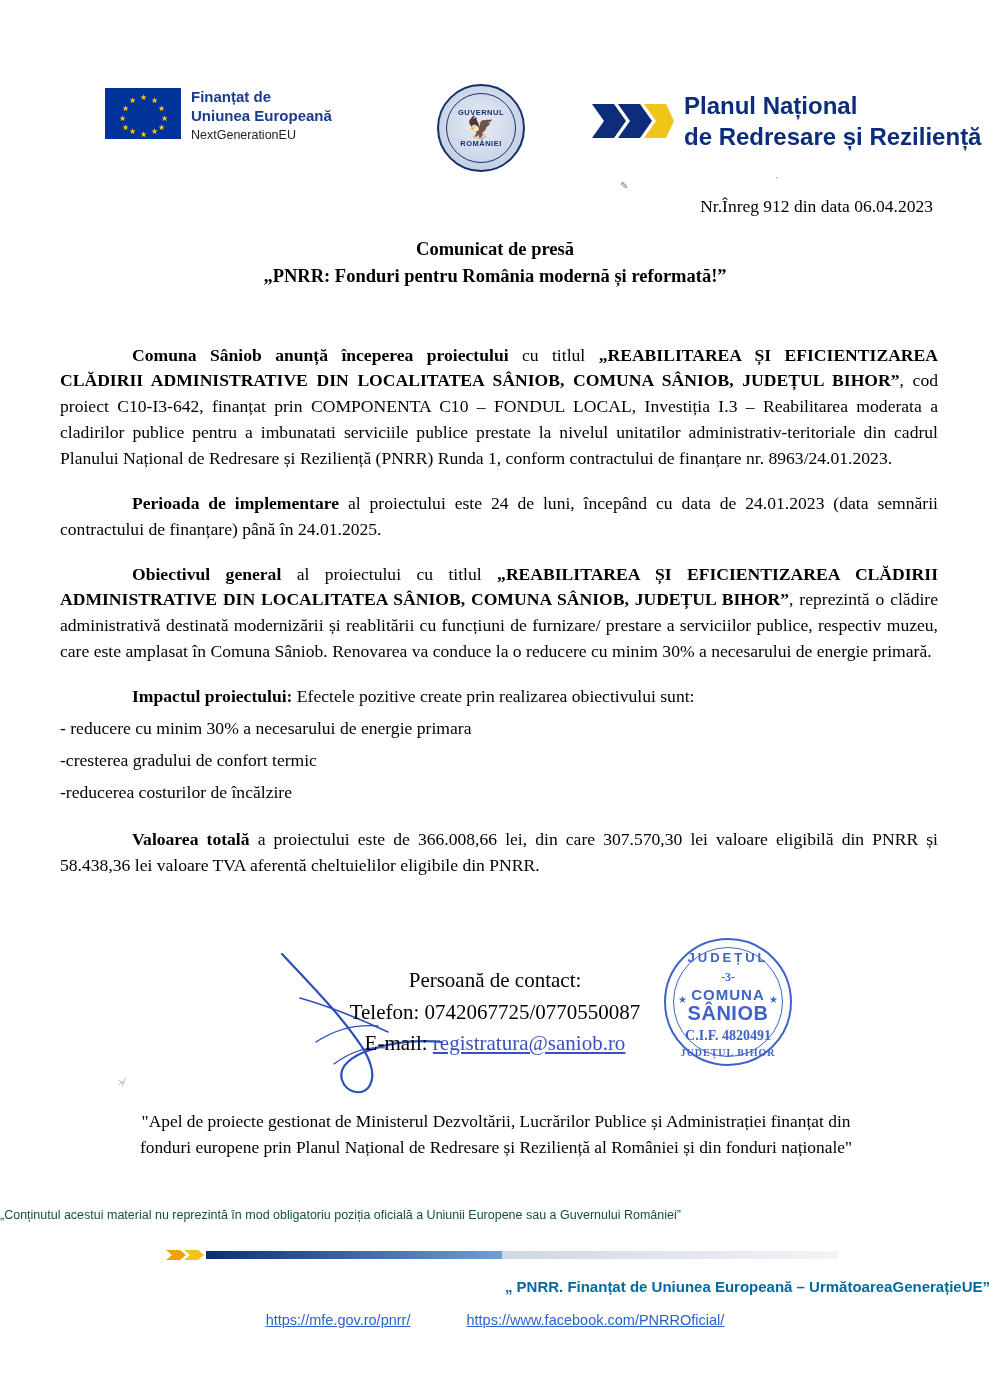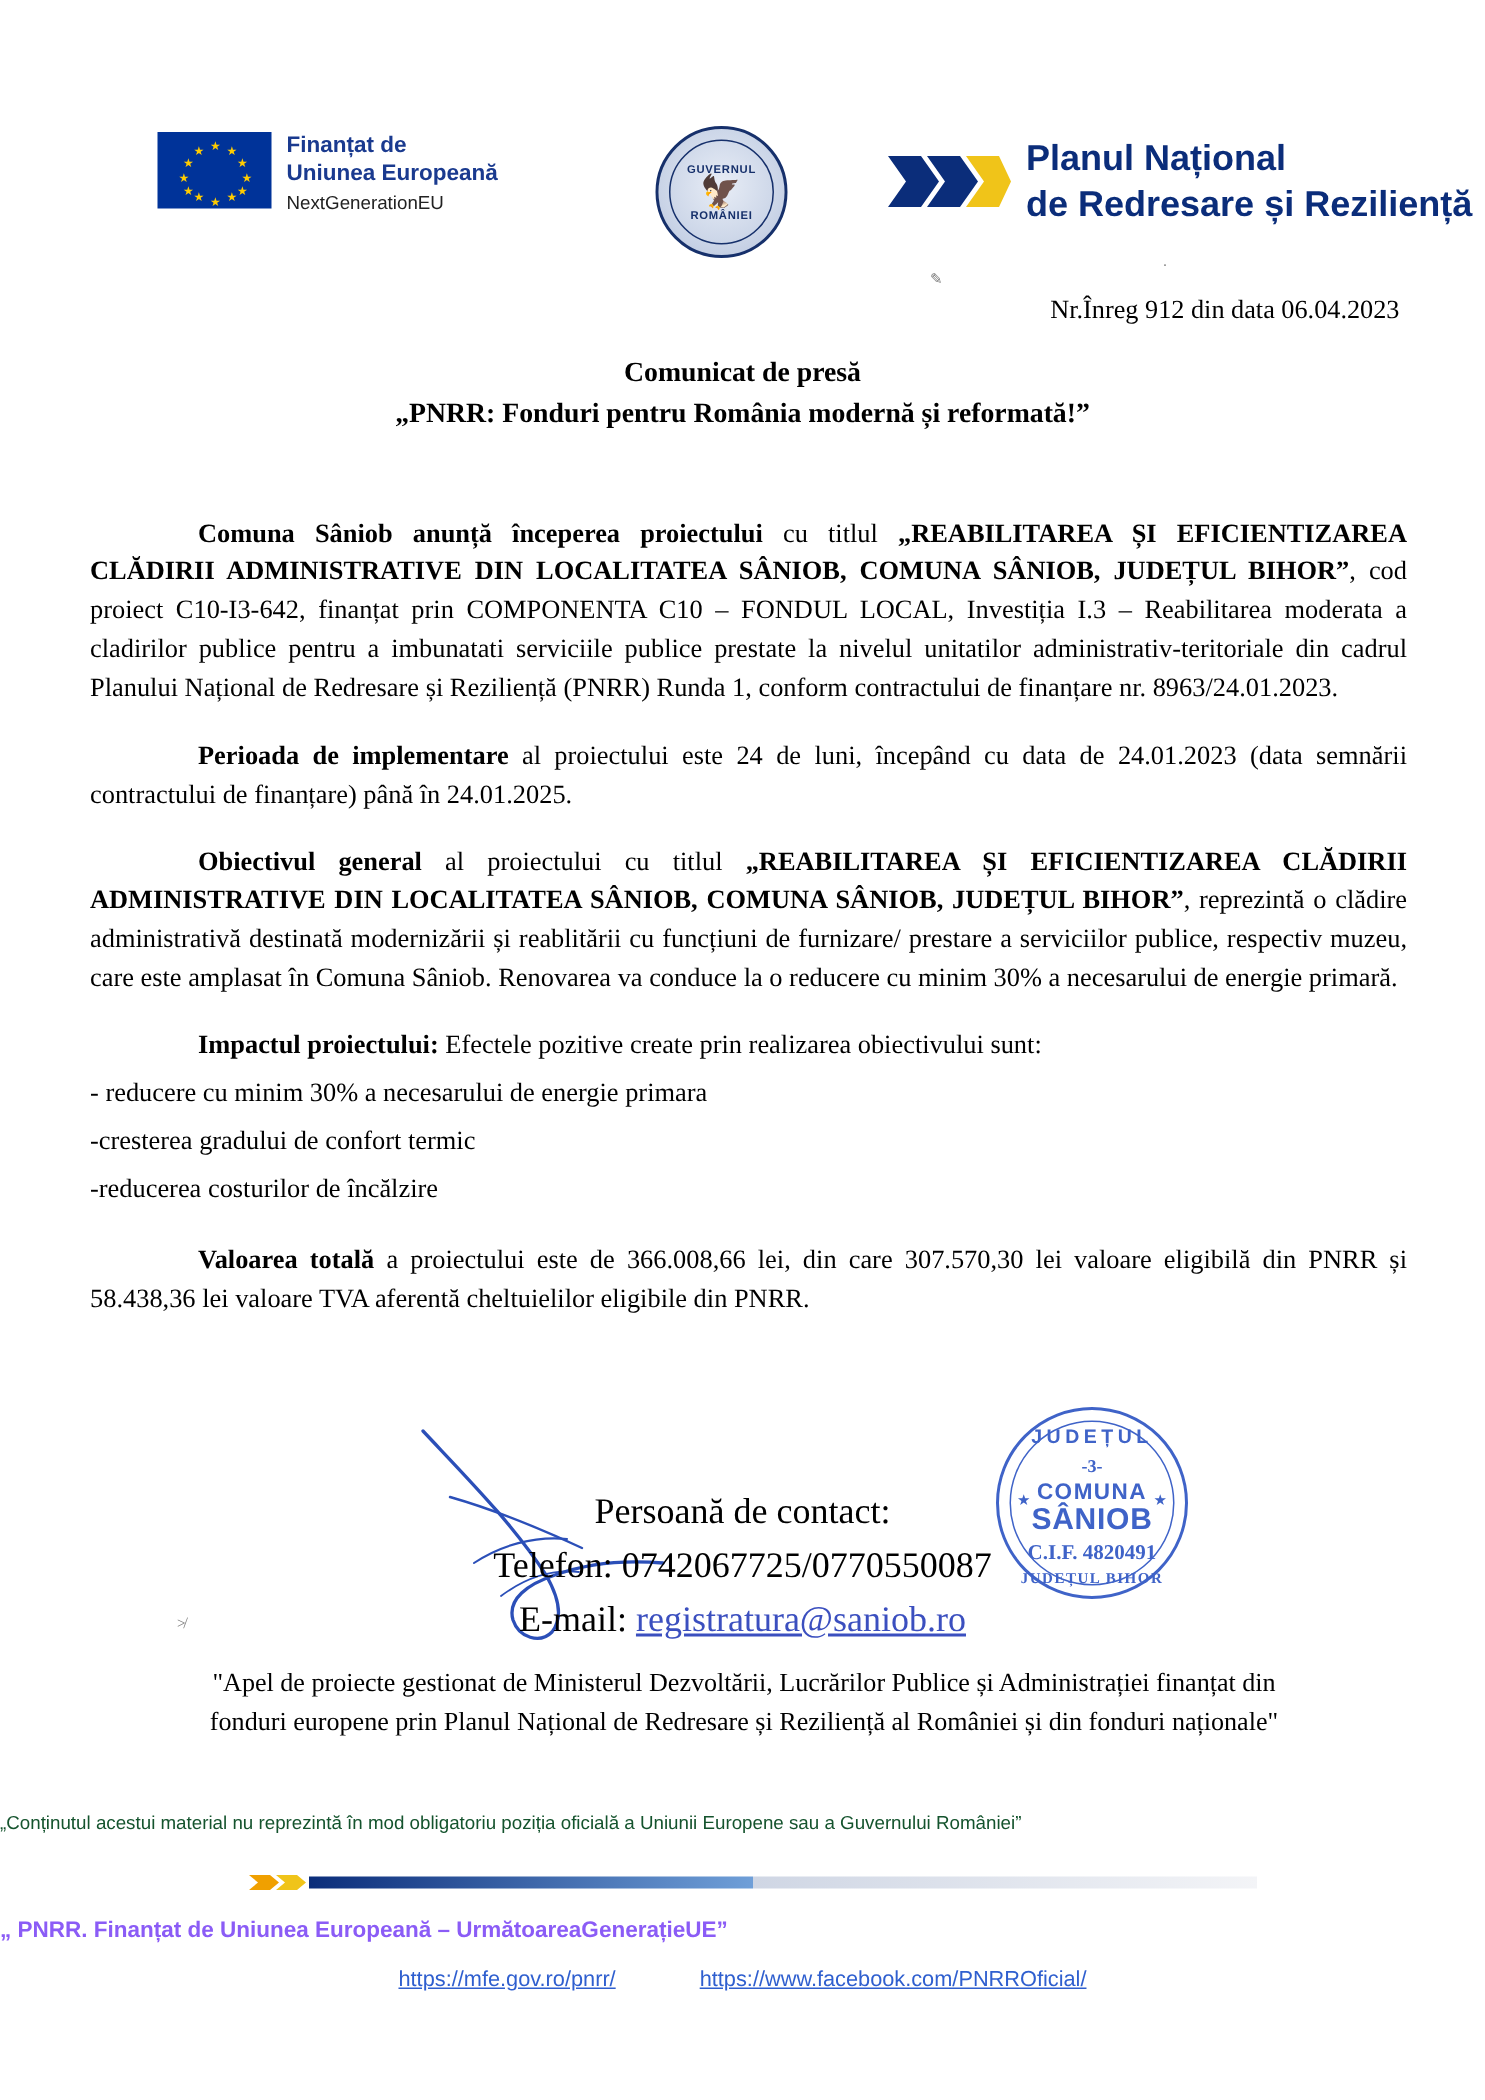--- a/index.html
+++ b/index.html
@@ -152,23 +152,22 @@
   .b { font-weight: bold; }
   .plain-line { text-align: left; text-indent: 0; margin: 0; }
 
   
   .contact {
     position: absolute;
     top: 965px;
     left: 0;
     width: 990px;
     text-align: center;
-    font-size: 24px;
+    font-size: 21px;
     line-height: 1.5;
-    margin-top: 25px;
   }
   .email-link { color: #3b4fbf; text-decoration: underline; }
 
   
   .signature {
     position: absolute;
     left: 272px;
     top: 946px;
     width: 180px;
     height: 160px;
@@ -278,25 +277,25 @@
     top: 1248px;
     left: 166px;
     width: 672px;
     height: 14px;
   }
   .footer-title {
     position: absolute;
     top: 1278px;
     left: 0;
     width: 990px;
-    text-align: left;
+    text-align: right;
     font-family: "Liberation Sans", sans-serif;
     font-size: 15px;
     font-weight: bold;
-    color: #8b5cf6;
+    color: #0369a1;
   }
   .footer-links {
     position: absolute;
     top: 1312px;
     left: 0;
     width: 990px;
     text-align: center;
     font-family: "Liberation Sans", sans-serif;
     font-size: 14.5px;
   }

